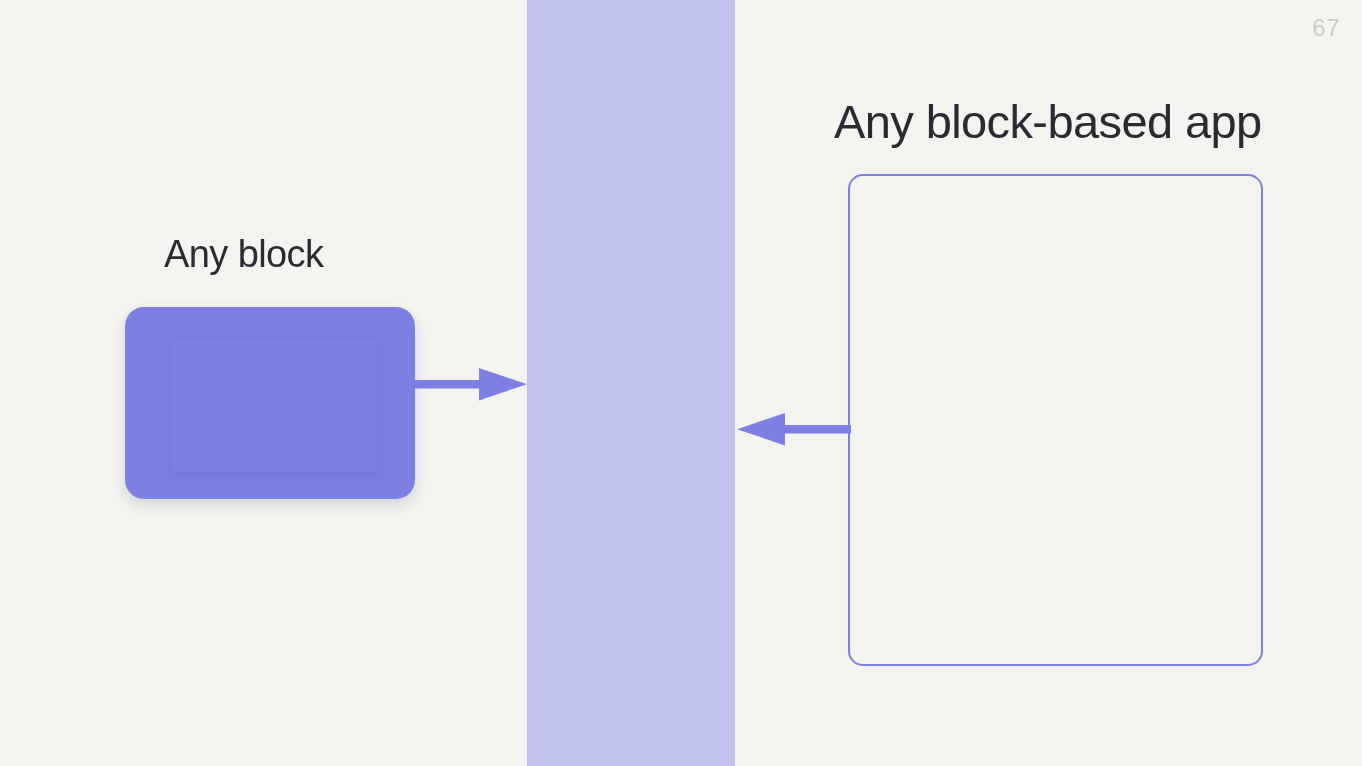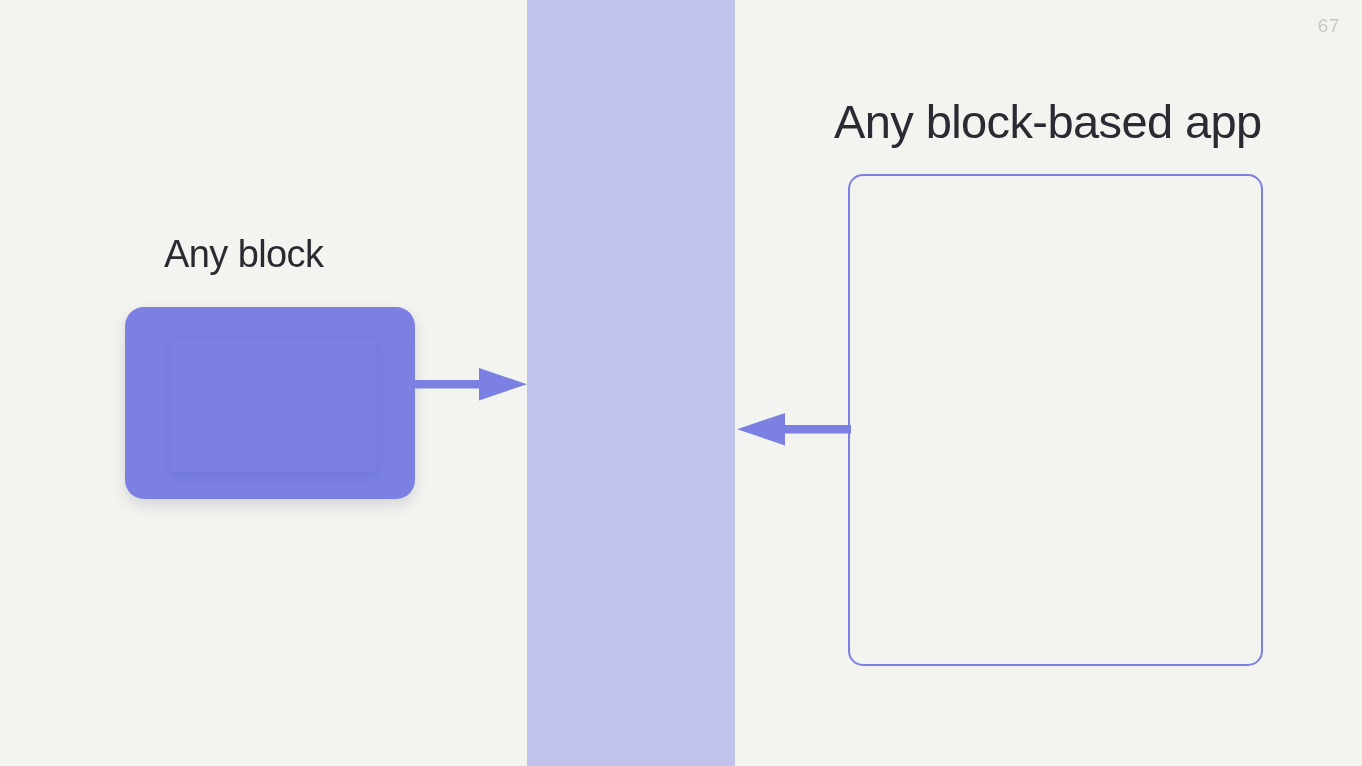--- a/index.html
+++ b/index.html
@@ -28,21 +28,21 @@
     width: 208px;
     height: 766px;
     background: #c2c3ec;
   }
 
   
   .page-number {
     position: absolute;
     right: 22px;
     top: 16px;
-    font-size: 19px;
+    font-size: 24px;
     color: #c9cac5;
     letter-spacing: 0.5px;
     line-height: 1;
     font-family: "Liberation Sans", sans-serif;
   }
 
   
   .heading {
     position: absolute;
     color: #2a2a33;

